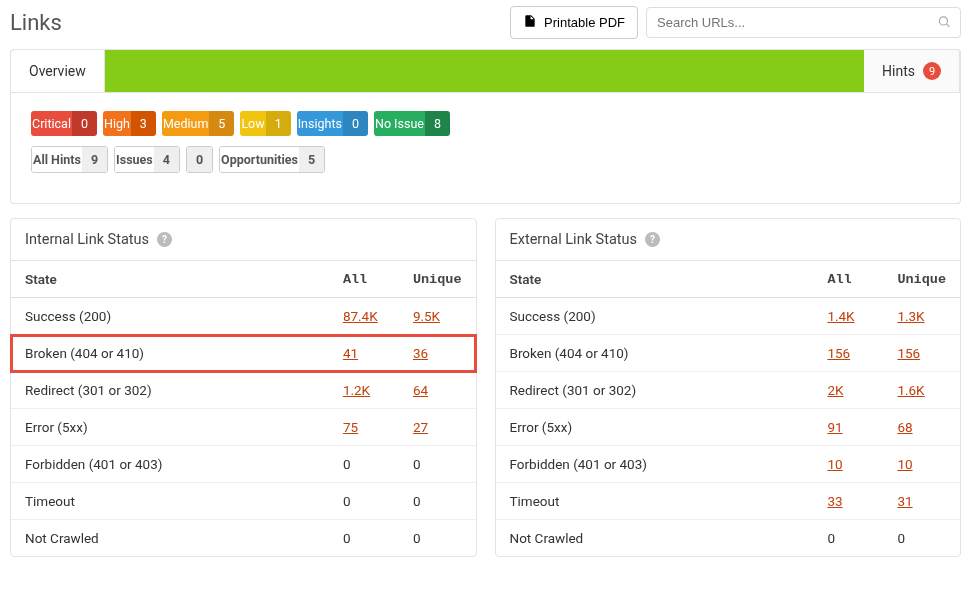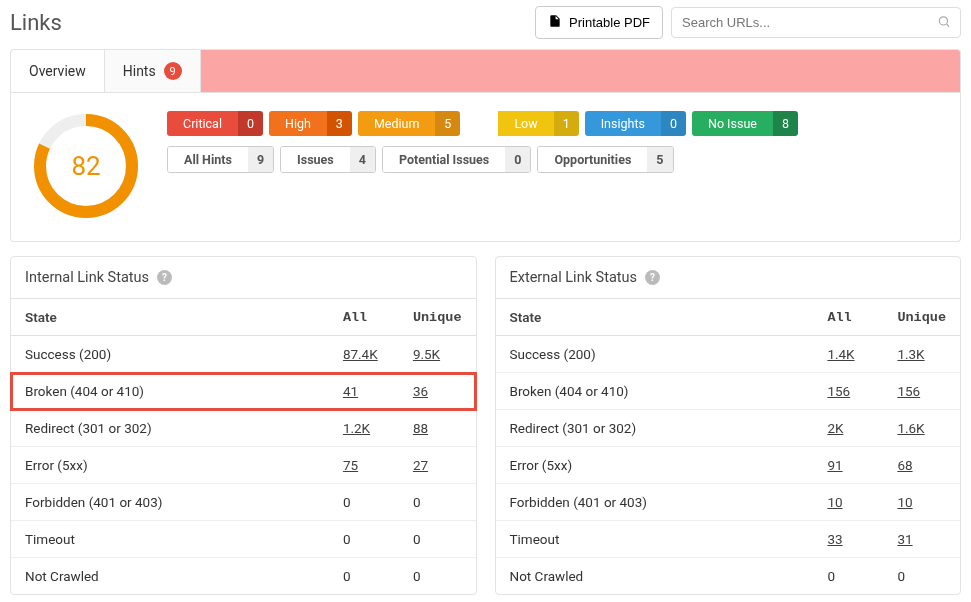--- a/index.html
+++ b/index.html
@@ -5,59 +5,59 @@
   * { box-sizing: border-box; margin: 0; padding: 0; }
   body { font-family: -apple-system, "Segoe UI", Roboto, Arial, sans-serif; background: #fff; color: #333; font-size: 14px; width: 971px; }
   .page { padding: 6px 10px 20px; }
   .topbar { display: flex; align-items: center; justify-content: space-between; margin-bottom: 10px; }
   .page-title { font-size: 22px; color: #555; font-weight: 400; }
   .top-actions { display: flex; align-items: center; gap: 8px; }
   .btn { display: inline-flex; align-items: center; gap: 7px; padding: 7px 12px; border-radius: 4px; border: 1px solid #ccc; background: #fff; cursor: pointer; font-size: 13px; }
   .btn svg { width: 14px; height: 14px; }
   .btn.export { background: #7cc04b; border-color: #6db33f; color: #fff; }
   .search-wrap { position: relative; }
-  .search-wrap input { width: 290px; padding: 7px 30px 7px 10px; border: 1px solid #ddd; border-radius: 4px; font-size: 13px; }
+  .search-wrap input { width: 315px; padding: 7px 30px 7px 10px; border: 1px solid #ddd; border-radius: 4px; font-size: 13px; }
   .search-wrap .search-icon { position: absolute; right: 10px; top: 50%; transform: translateY(-50%); color: #aaa; }
 
   .panel { border: 1px solid #e3e3e3; border-radius: 4px; background: #fff; }
 
-  .tabs { display: flex; border: 1px solid #e3e3e3; border-radius: 4px 4px 0 0; overflow: hidden; background: #fca5a5; }
+  .tabs { display: flex; border: 1px solid #e3e3e3; border-radius: 4px 4px 0 0; overflow: hidden; background: #84cc16; justify-content: space-between; }
   .tab { padding: 12px 18px; border-right: 1px solid #e3e3e3; cursor: pointer; display: flex; align-items: center; gap: 8px; background: #fafafa; }
   .tab.active { background: #fff; }
   .tab-badge { background: #e74c3c; color: #fff; border-radius: 10px; min-width: 18px; height: 18px; display: inline-flex; align-items: center; justify-content: center; font-size: 11px; padding: 0 4px; }
 
   .score-panel { border: 1px solid #e3e3e3; border-top: none; border-radius: 0 0 4px 4px; padding: 18px 20px 20px; display: flex; gap: 26px; align-items: flex-start; background:#fff;}
   .score-ring { position: relative; width: 110px; height: 110px; }
   .score-ring svg { transform: rotate(-90deg); }
   .score-ring .score-num { position: absolute; inset: 0; display: flex; align-items: center; justify-content: center; font-size: 26px; color: #f29100; font-weight: 400; }
   .score-right { flex: 1; }
   .score-right h2 { font-size: 20px; color: #444; font-weight: 400; margin-bottom: 14px; }
   .pill-row { display: flex; flex-wrap: wrap; gap: 6px; margin-bottom: 10px; }
   .pill { display: inline-flex; align-items: center; border-radius: 3px; overflow: hidden; font-size: 12.5px; cursor: pointer; }
-  .pill .pl { padding: 5px 16px; color: #fff; }
+  .pill .pl { padding: 5px 1px; color: #fff; }
   .pill .pc { padding: 5px 9px; color: #fff; background: rgba(0,0,0,0.15); }
   .pill.critical .pl { background: #e74c3c; } .pill.critical .pc { background: #c0392b; }
   .pill.high .pl { background: #f2711c; } .pill.high .pc { background: #d35400; }
   .pill.medium .pl { background: #f39c12; } .pill.medium .pc { background: #d68910; }
-  .pill.low .pl { background: #f1c40f; margin-left: 32px; } .pill.low .pc { background: #d4ac0d; }
+  .pill.low .pl { background: #f1c40f; } .pill.low .pc { background: #d4ac0d; }
   .pill.insights .pl { background: #3498db; } .pill.insights .pc { background: #2e86c1; }
   .pill.noissue .pl { background: #27ae60; } .pill.noissue .pc { background: #1e8449; }
   .pill.gray { border: 1px solid #ccc; font-weight: bold; }
   .pill.gray .pl { background: #fff; color: #555; }
   .pill.gray .pc { background: #efefef; color: #555; }
 
   .columns { display: flex; gap: 18px; margin-top: 14px; }
   .col { flex: 1; }
   .card-header { padding: 12px 14px; border-bottom: 1px solid #e3e3e3; display: flex; align-items: center; gap: 8px; font-size: 14.5px; color: #444; }
   .help-icon { width: 15px; height: 15px; border-radius: 50%; background: #bbb; color: #fff; display: inline-flex; align-items: center; justify-content: center; font-size: 10px; font-weight: bold; }
   table { width: 100%; border-collapse: collapse; }
   th, td { text-align: left; padding: 10px 14px; border-bottom: 1px solid #eee; font-size: 13.5px; }
   th { font-weight: 600; color: #444; border-bottom: 1px solid #e0e0e0; }
   tbody tr:last-child td { border-bottom: none; }
-  .ul { text-decoration: underline; cursor: pointer; color: #404040; }
+  .ul { text-decoration: underline; cursor: pointer; color: #c2410c; }
   .col-all, .col-unique { width: 70px; font-family: Liberation Mono, monospace; }
 
   tr.highlight td { position: relative; }
   tr.highlight { outline: 3px solid #e74c3c; outline-offset: -2px; }
 </style>
 </head>
 <body>
 
 <div class="page">
 
@@ -88,27 +88,20 @@
     <div class="tab active">
       <span>Overview</span>
     </div>
     <div class="tab">
       <span>Hints</span>
       <span class="tab-badge">9</span>
     </div>
   </div>
 
   <div class="score-panel">
-    <div class="score-ring">
-      <svg width="110" height="110" viewBox="0 0 110 110">
-        <circle cx="55" cy="55" r="46" stroke="#eee" stroke-width="12" fill="none"></circle>
-        <circle id="score-arc" cx="55" cy="55" r="46" stroke="#f29100" stroke-width="12" fill="none" stroke-dasharray="237.00174978681397 52.024774343446985"></circle>
-      </svg>
-      <div class="score-num">82</div>
-    </div>
     <div class="score-right">
       <div class="pill-row" id="severity-row">
           <div class="pill critical">
             <span class="pl">Critical</span>
             <span class="pc">0</span>
           </div>
           <div class="pill high">
             <span class="pl">High</span>
             <span class="pc">3</span>
           </div>
@@ -132,21 +125,20 @@
       <div class="pill-row" id="summary-row">
           <div class="pill gray">
             <span class="pl">All Hints</span>
             <span class="pc">9</span>
           </div>
           <div class="pill gray">
             <span class="pl">Issues</span>
             <span class="pc">4</span>
           </div>
           <div class="pill gray">
-            <span class="pl">Potential Issues</span>
             <span class="pc">0</span>
           </div>
           <div class="pill gray">
             <span class="pl">Opportunities</span>
             <span class="pc">5</span>
           </div>
         </div>
     </div>
   </div>
 
@@ -171,21 +163,21 @@
               <td><span class="ul">9.5K</span></td>
             </tr>
             <tr class="highlight">
               <td>Broken (404 or 410)</td>
               <td><span class="ul">41</span></td>
               <td><span class="ul">36</span></td>
             </tr>
             <tr>
               <td>Redirect (301 or 302)</td>
               <td><span class="ul">1.2K</span></td>
-              <td><span class="ul">88</span></td>
+              <td><span class="ul">64</span></td>
             </tr>
             <tr>
               <td>Error (5xx)</td>
               <td><span class="ul">75</span></td>
               <td><span class="ul">27</span></td>
             </tr>
             <tr>
               <td>Forbidden (401 or 403)</td>
               <td><span>0</span></td>
               <td><span>0</span></td>

